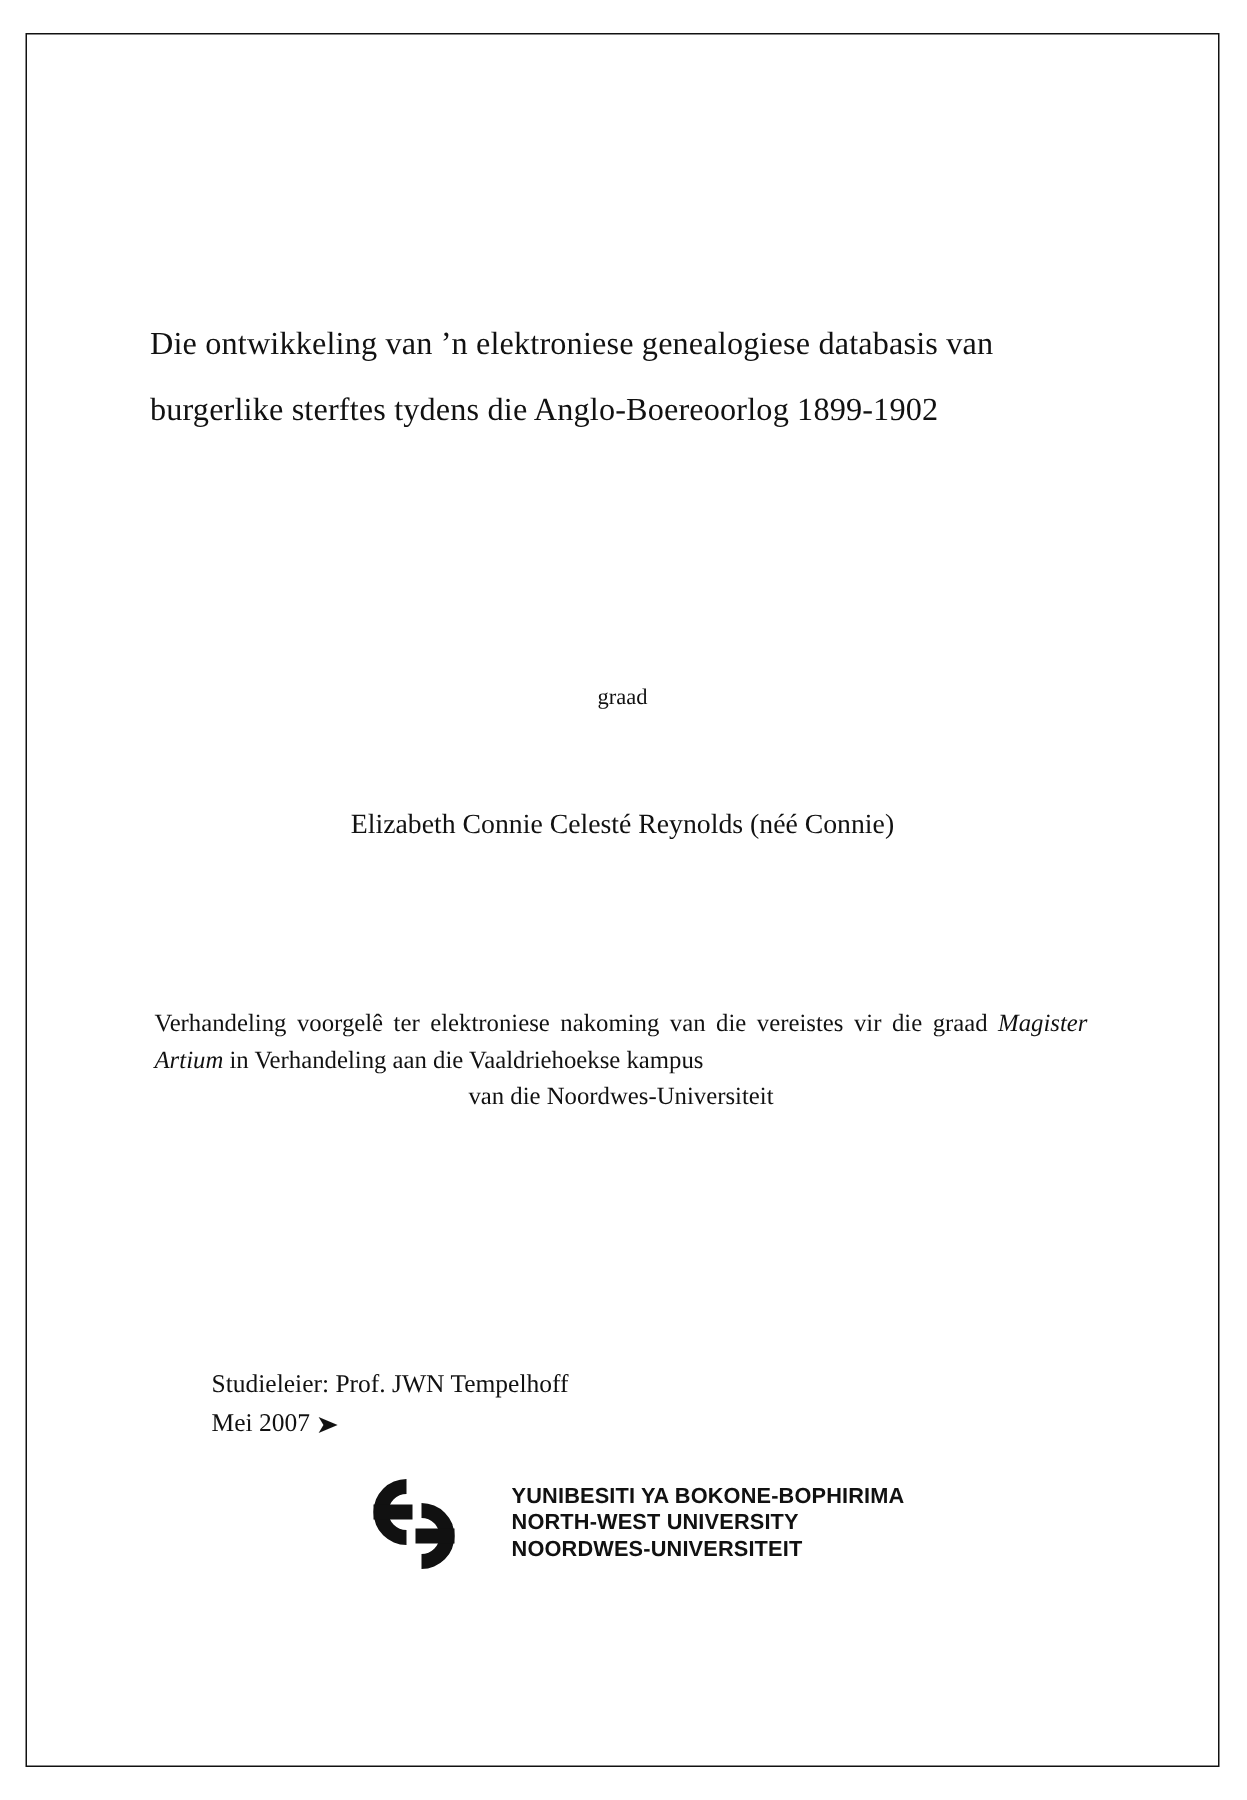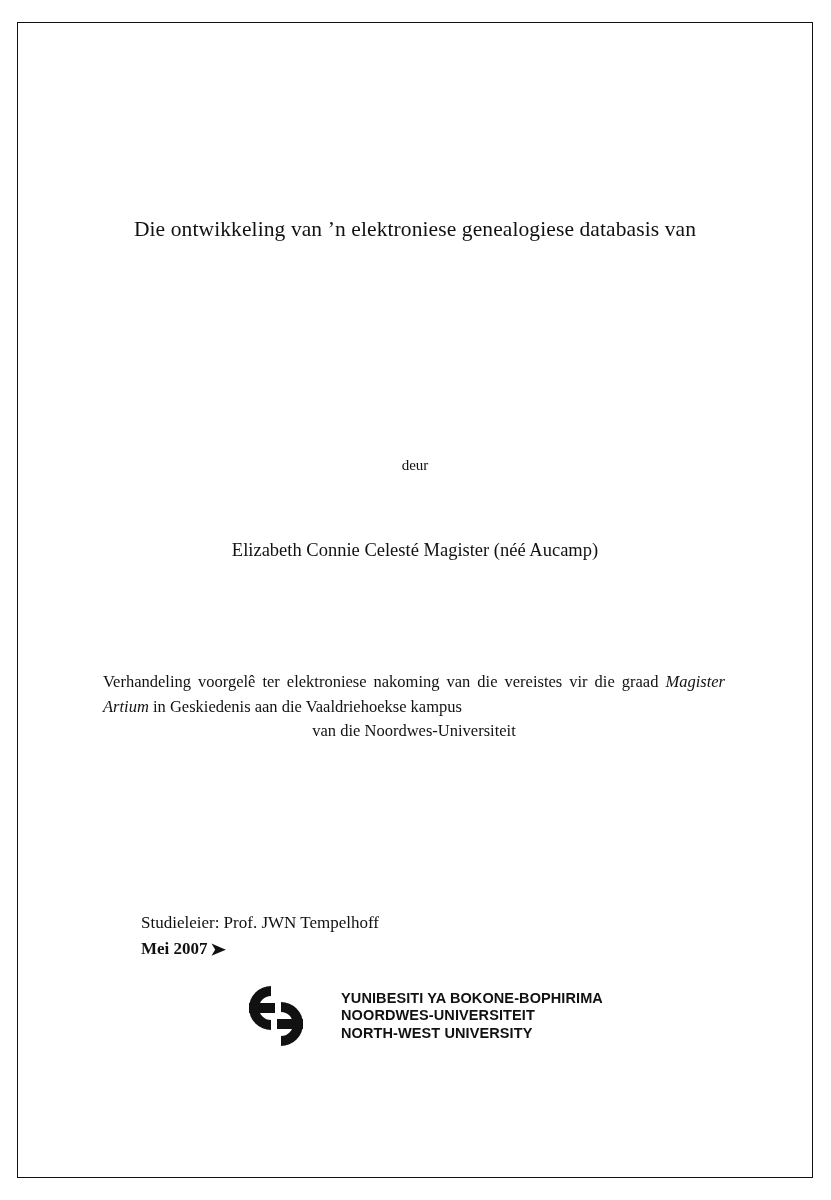--- a/index.html
+++ b/index.html
@@ -37,21 +37,20 @@
     top: 22px;
     width: 630px;
     height: 1156px;
     box-sizing: border-box;
   }
   .title-block {
     position: absolute;
     top: 185px;
     left: 0;
     width: 630px;
-    text-align: center;
     font-size: 21.5px;
     line-height: 44px;
     letter-spacing: 0.1px;
   }
   .title-line {
     display: block;
     white-space: nowrap;
   }
   .deur {
     position: absolute;
@@ -91,21 +90,20 @@
     left: 3px;
     width: 500px;
     font-size: 17px;
     line-height: 26px;
     text-align: left;
     margin-left: 38px;
   }
   .date-line {
     display: block;
     position: relative;
-    font-weight: bold;
   }
   .date-line .flourish {
     position: absolute;
     left: 70px;
     top: 1px;
     font-size: 17px;
     transform: scaleX(1.1);
   }
   .logo-wrap {
     position: absolute;
@@ -142,48 +140,49 @@
 </head>
 <body>
 
 <div class="page">
   <div class="page-border"></div>
 
   <div class="content">
 
     <div class="title-block">
       <span class="title-line">Die ontwikkeling van ’n elektroniese genealogiese databasis van</span>
+      <span class="title-line">burgerlike sterftes tydens die Anglo-Boereoorlog 1899-1902</span>
     </div>
 
-    <div class="deur">deur</div>
+    <div class="deur">graad</div>
 
-    <div class="author">Elizabeth Connie Celesté Magister (néé Aucamp)</div>
+    <div class="author">Elizabeth Connie Celesté Reynolds (néé Connie)</div>
 
     <div class="statement">
-      <span>Verhandeling voorgelê ter elektroniese nakoming van die vereistes vir die graad </span><em>Magister Artium</em><span> in Geskiedenis aan die Vaaldriehoekse kampus</span>
+      <span>Verhandeling voorgelê ter elektroniese nakoming van die vereistes vir die graad </span><em>Magister Artium</em><span> in Verhandeling aan die Vaaldriehoekse kampus</span>
       <span class="last-line">van die Noordwes-Universiteit</span>
     </div>
 
     <div class="supervisor">
       <span style="display:block">Studieleier: Prof. JWN Tempelhoff</span>
       <span class="date-line">
         <span>Mei 2007</span><span class="flourish">➤</span>
       </span>
     </div>
 
     <div class="logo-wrap">
       <div class="logo-inner">
         <svg class="logo-mark" viewBox="0 0 98 72">
           <path d="M44 6 A22 22 0 1 0 44 50 L44 40 A12 12 0 1 1 44 16 Z" fill="#111111"></path>
           <rect x="22" y="23" width="26" height="10" fill="#111111"></rect>
           <path d="M54 22 A22 22 0 1 1 54 66 L54 56 A12 12 0 1 0 54 32 Z" fill="#111111"></path>
           <rect x="50" y="39" width="26" height="10" fill="#111111"></rect>
         </svg>
         <div class="logo-text">
           <span>YUNIBESITI YA BOKONE-BOPHIRIMA</span>
+          <span>NORTH-WEST UNIVERSITY</span>
           <span>NOORDWES-UNIVERSITEIT</span>
-          <span>NORTH-WEST UNIVERSITY</span>
         </div>
       </div>
     </div>
 
   </div>
 </div>
 
 </body></html>

